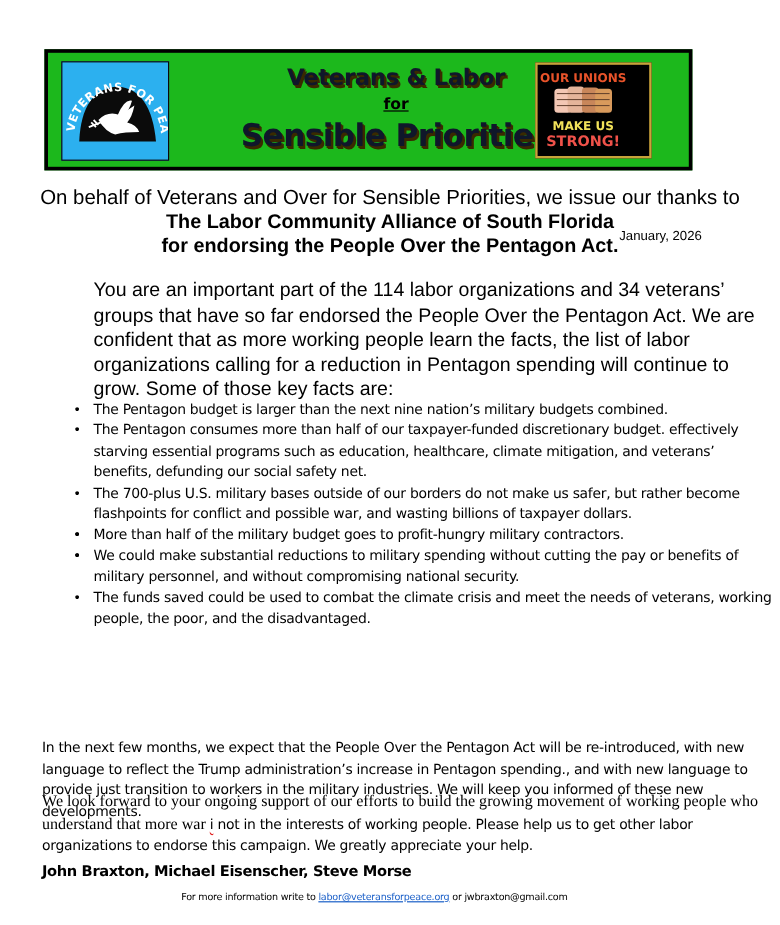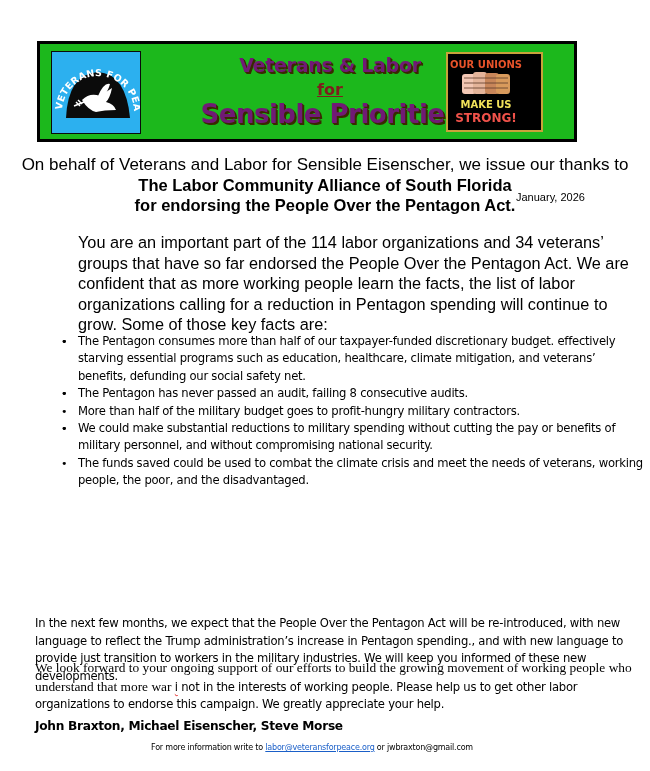--- a/index.html
+++ b/index.html
@@ -48,26 +48,26 @@
       overflow: hidden;
     }
     .union-logo svg { display: block; }
     .banner-title {
       position: absolute;
       left: 150px;
       width: 280px;
       text-align: center;
       font-family: "DejaVu Sans", sans-serif;
       font-weight: bold;
-      color: #701a75;
+      color: #0f172a;
       text-shadow: 1px 1px 0 #3a2a00, 2px 2px 0 #3a2a00;
     }
     .banner-line1 { top: 10px; font-size: 19px; letter-spacing: -0.3px; }
     .banner-line2 {
-      top: 36px; font-size: 16px; color: #7f1d1d; text-shadow: none; text-decoration: underline;
+      top: 36px; font-size: 13px; color: #000000; text-shadow: none; text-decoration: underline;
     }
     .banner-line3 { top: 55px; font-size: 26px; letter-spacing: -0.5px; }
 
     .date {
       position: absolute;
       left: 516px;
       top: 143px;
       font-size: 11px;
       font-family: "Liberation Sans", sans-serif;
       margin-top: 48px;
@@ -194,31 +194,31 @@
       <rect x="48" y="20" width="14" height="20" rx="3" fill="#d89a5c"></rect>
       <path d="M 16 24 H 60 M 16 29 H 60 M 16 34 H 60" stroke="#5a3a28" stroke-width="0.8"></path>
       <text x="38" y="54" text-anchor="middle" font-family="DejaVu Sans, sans-serif" font-weight="bold" font-size="10" fill="#f2e25a">MAKE US</text>
       <text x="38" y="68" text-anchor="middle" font-family="DejaVu Sans, sans-serif" font-weight="bold" font-size="12" fill="#f0524a">STRONG!</text>
     </svg>
   </div>
 </div>
 
 <div class="date">January, 2026</div>
 
-<div class="thanks thanks-line1">On behalf of Veterans and Labor for Sensible Eisenscher, we issue our thanks to</div>
+<div class="thanks thanks-line1">On behalf of Veterans and Over for Sensible Priorities, we issue our thanks to</div>
 <div class="thanks thanks-line2">The Labor Community Alliance of South Florida</div>
 <div class="thanks thanks-line3">for endorsing the People Over the Pentagon Act.</div>
 
 <div class="intro">You are an important part of the 114 labor organizations and 34 veterans’ groups that have so far endorsed the People Over the Pentagon Act.  We are confident that as more working people learn the facts, the list of labor organizations calling for a reduction in Pentagon spending will continue to grow.  Some of those key facts are:</div>
 
 <ul class="facts">
+  <li><span class="bullet">•</span><span>The Pentagon budget is larger than the next nine nation’s military budgets combined.</span></li>
+  <li><span class="bullet">•</span><span>The Pentagon consumes more than half of our taxpayer-funded discretionary budget. effectively starving essential programs such as education, healthcare, climate mitigation, and veterans’ benefits, defunding our social safety net.</span></li>
+  <li><span class="bullet">•</span><span>The 700-plus U.S. military bases outside of our borders do not make us safer, but rather become flashpoints for conflict and possible war, and wasting billions of taxpayer dollars.</span></li>
   <li><span class="bullet">•</span></li>
-  <li><span class="bullet">•</span><span>The Pentagon consumes more than half of our taxpayer-funded discretionary budget. effectively starving essential programs such as education, healthcare, climate mitigation, and veterans’ benefits, defunding our social safety net.</span></li>
-  <li><span class="bullet">•</span></li>
-  <li><span class="bullet">•</span><span>The Pentagon has never passed an audit, failing 8 consecutive audits.</span></li>
   <li><span class="bullet">•</span><span>More than half of the military budget goes to profit-hungry military contractors.</span></li>
   <li><span class="bullet">•</span></li>
   <li><span class="bullet">•</span><span>We could make substantial reductions to military spending without cutting the pay or benefits of military personnel, and without compromising national security.</span></li>
   <li><span class="bullet">•</span><span>The funds saved could be used to combat the climate crisis and meet the needs of veterans, working people, the poor, and the disadvantaged.</span></li>
 </ul>
 
 <div class="para para-next">In the next few months, we expect that the People Over the Pentagon Act will be re-introduced, with new language to reflect the Trump administration’s increase in Pentagon spending., and with new language to provide just transition to workers in the military industries.  We will keep you informed of these new developments.</div>
 
 <div class="para para-forward"><span class="serif-part">We look forward to your ongoing support of our efforts to build the growing movement of working people who understand that more war </span><span class="squiggle">i</span><span> not in the interests of working people.  Please help us to get other labor organizations to endorse this campaign.  We greatly appreciate your help.</span></div>
 

